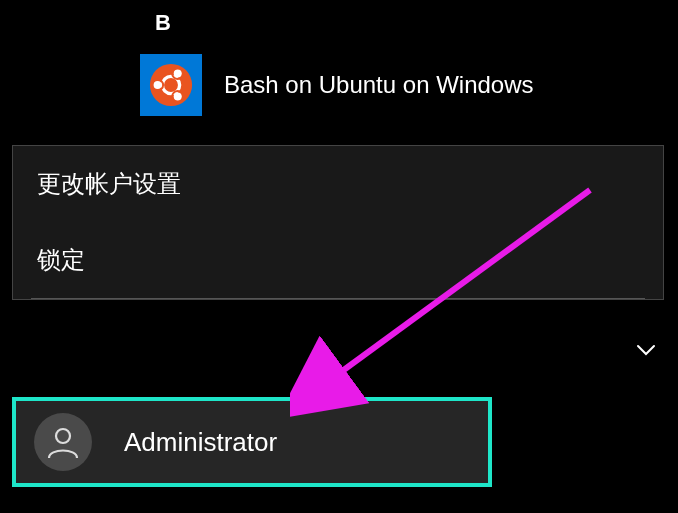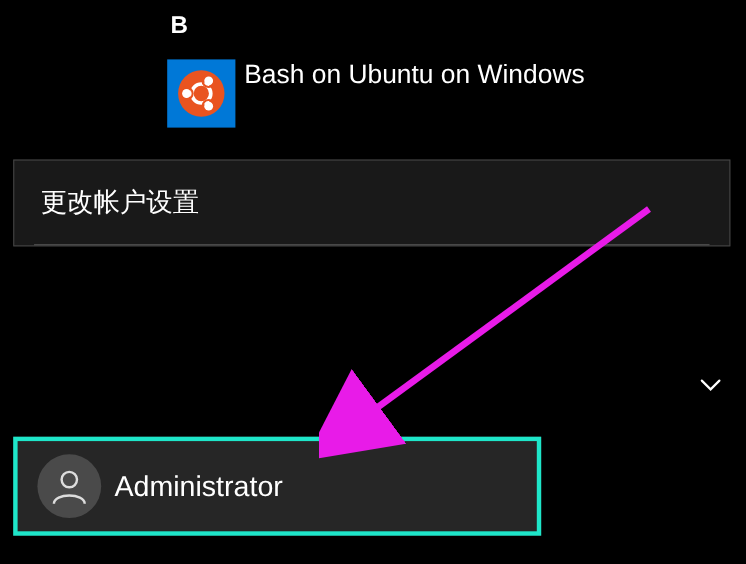--- a/index.html
+++ b/index.html
@@ -23,23 +23,22 @@
     }
     .letter-header {
       font-size: 22px;
       font-weight: 600;
       color: #fff;
       margin-bottom: 18px;
       padding-left: 15px;
     }
     .app-item {
       display: flex;
-      align-items: flex-start;
-      gap: 8px;
-      margin-left: 12px;
+      align-items: center;
+      gap: 22px;
     }
     .app-icon-tile {
       width: 62px;
       height: 62px;
       background: #0078d7;
       display: flex;
       align-items: center;
       justify-content: center;
     }
     .app-label {
@@ -76,21 +75,21 @@
       font-size: 18px;
     }
     .user-section {
       position: absolute;
       top: 397px;
       left: 12px;
       width: 480px;
       height: 90px;
       display: flex;
       align-items: center;
-      gap: 12px;
+      gap: 32px;
       padding: 12px 18px;
       background: rgba(40,40,40,0.95);
       border: 4px solid #1ee6c9;
     }
     .user-avatar {
       width: 58px;
       height: 58px;
       border-radius: 50%;
       background: #4a4a4a;
       display: flex;
@@ -125,20 +124,21 @@
         <circle cx="31" cy="36" r="4.2" fill="#fff"></circle>
         <circle cx="31" cy="36" r="5.8" fill="none" stroke="#e95420" stroke-width="2"></circle>
       </svg>
     </div>
     <div class="app-label">Bash on Ubuntu on Windows</div>
   </div>
 </div>
 
 <div class="context-menu">
   <div class="menu-item">更改帐户设置</div>
+  <div class="menu-item">锁定</div>
   <div class="menu-separator"></div>
 </div>
 
 <div class="chevron-wrap">
   <svg width="20" height="12" viewBox="0 0 20 12">
     <path d="M2 2 L10 10 L18 2" fill="none" stroke="#fff" stroke-width="2" stroke-linecap="round"></path>
   </svg>
 </div>
 
 <div class="user-section">

